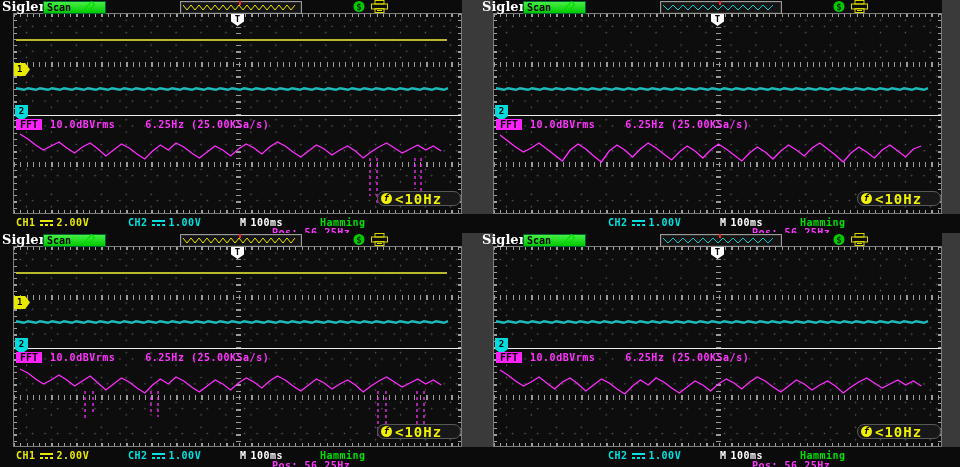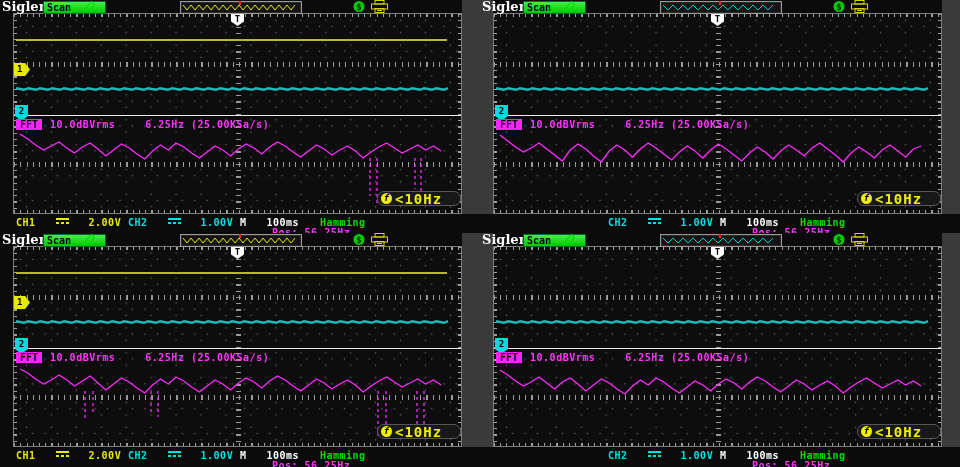--- a/index.html
+++ b/index.html
@@ -57,21 +57,21 @@
   .fftdb{margin-right:30px}
   
   .pill{position:absolute;left:377px;top:191px;width:84px;height:15px;background:#181818;
         border:1px solid #585858;border-radius:7px;display:flex;align-items:center;z-index:6;
         box-sizing:border-box;padding-left:3px}
   .fc{width:11px;height:11px;border-radius:50%;background:#f0f000;color:#000;font-size:9px;
       font-weight:bold;text-align:center;line-height:11px;font-style:italic;margin-right:3px}
   .pilltext{color:#f0f000;font-size:14px;font-weight:bold;letter-spacing:1px}
   
   .sb{position:absolute;left:0;top:215px;width:480px;height:22px;z-index:6;font-weight:bold;font-size:10px}
-  .sgrp{position:absolute;display:flex;gap:20px;letter-spacing:.5px}
+  .sgrp{position:absolute;display:flex;align-items:center;gap:4px;letter-spacing:.5px}
   .ch1g{left:16px;top:2px;color:#e8e800}
   .ch2g{left:128px;top:2px;color:#00e0e0}
   .tbg{left:240px;top:2px;color:#fff}
   .wing{left:320px;top:2px;color:#00dd00}
   .posg{left:272px;top:12px;color:#ff35ff}
   .dc{display:inline-block;width:13px;height:8px;position:relative}
   .dc::before{content:"";position:absolute;top:1px;left:0;right:0;height:2px;background:currentColor}
   .dc::after{content:"";position:absolute;top:5px;left:0;right:0;height:2px;
              background:repeating-linear-gradient(to right,currentColor 0 3px,transparent 3px 5px)}
   svg.traces{position:absolute;left:0;top:0;z-index:4;pointer-events:none}

